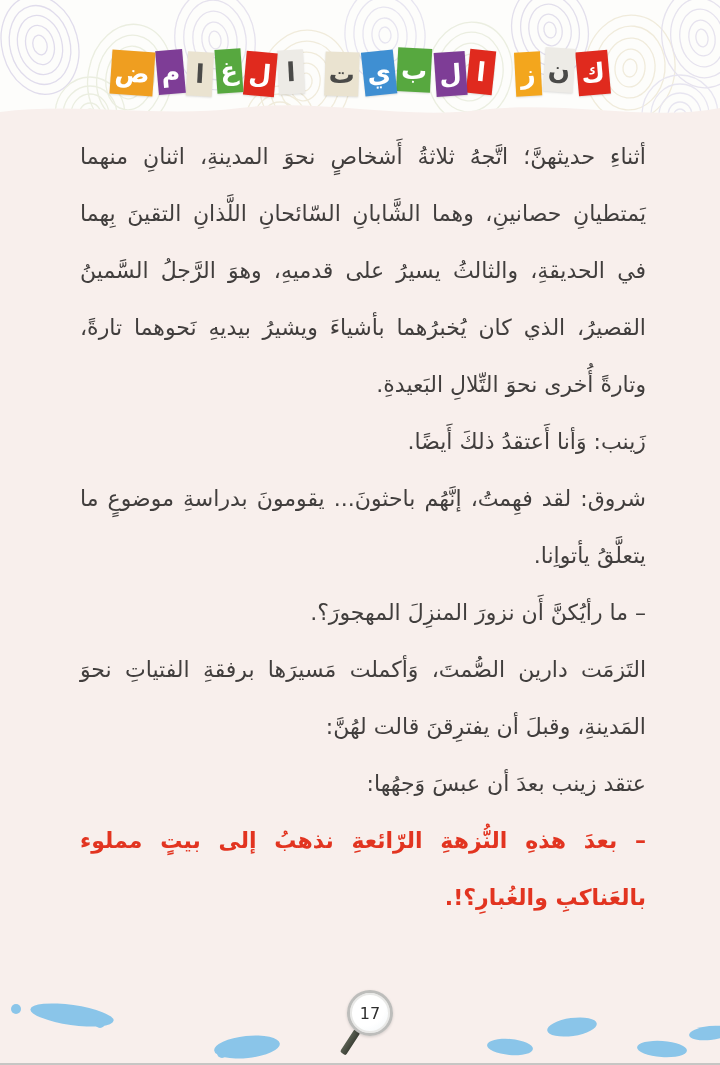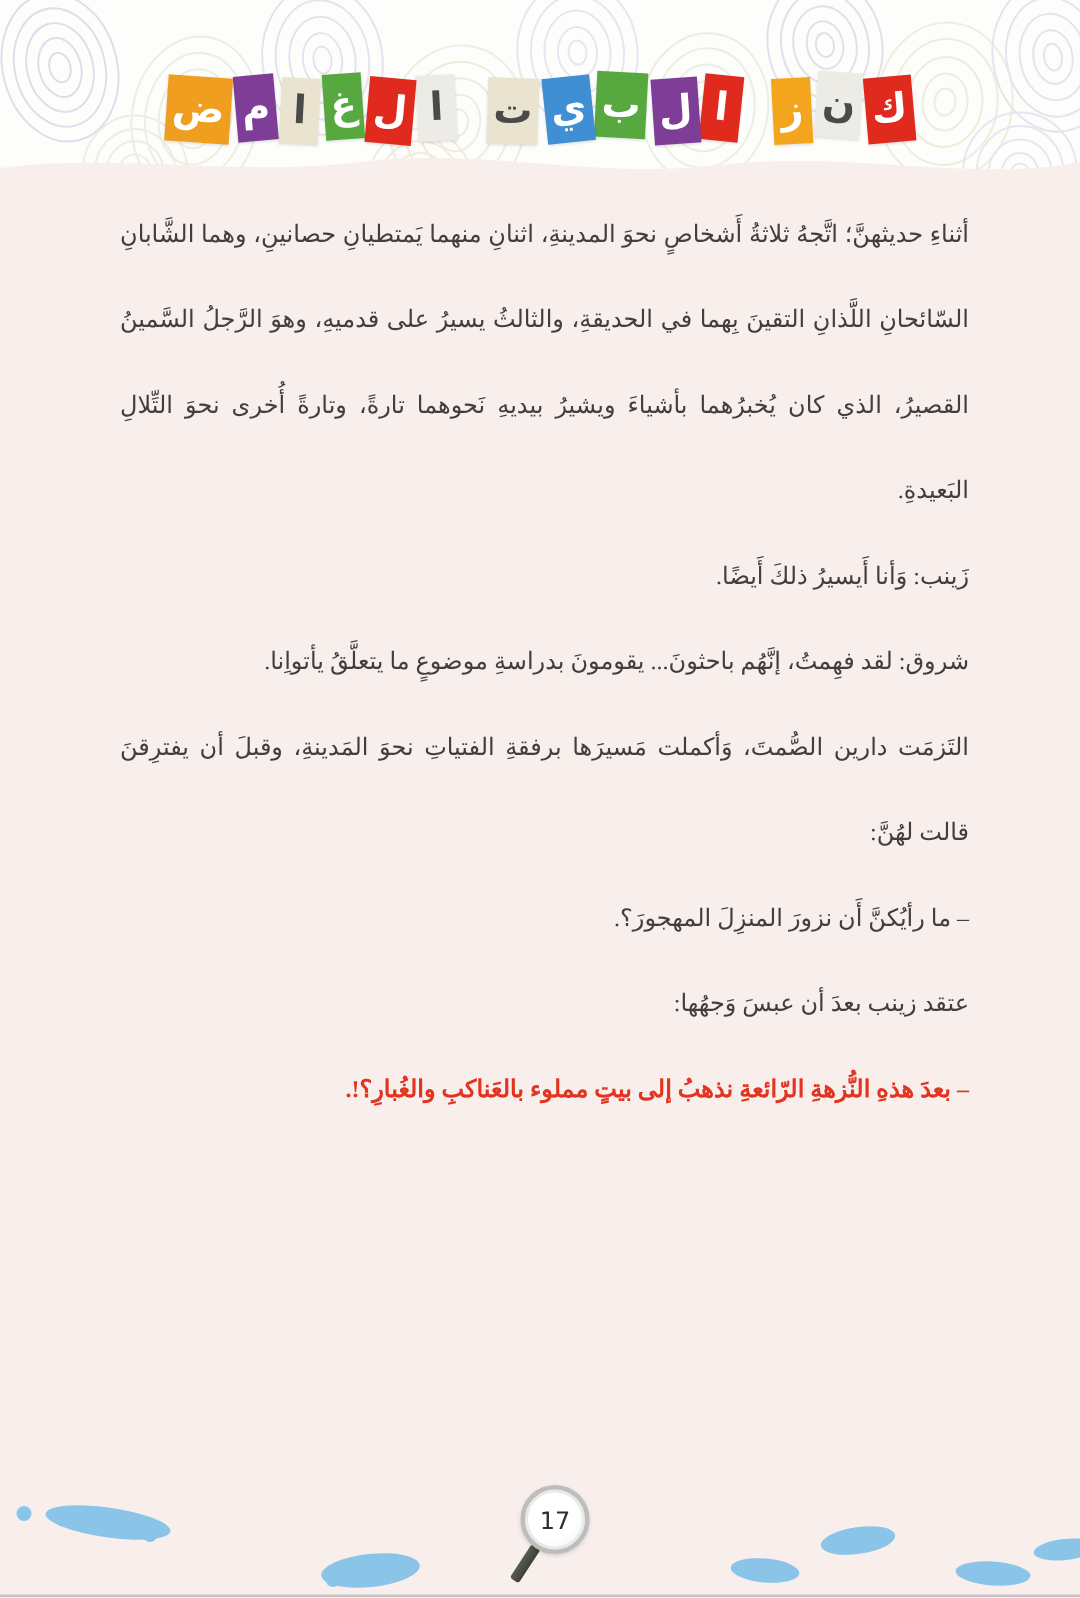--- a/index.html
+++ b/index.html
@@ -49,26 +49,25 @@
   .block:nth-child(12){transform:rotate(3deg) translateY(2px);}
   .block:nth-child(13){transform:rotate(-5deg);}
   .block:nth-child(14){transform:rotate(4deg) translateY(1px);}
   
   .story{
     position:absolute;top:128px;right:0;left:0;
     padding:0 74px 0 80px;
     direction:rtl;
     text-align:justify;
     text-align-last:right;
-    font-size:16px;
+    font-size:22px;
     line-height:57px;
     color:#413e3d;
     max-height:868px;
     overflow:hidden;
-    font-family:Liberation Serif, serif;
   }
   .story p{margin:0;}
   .story p.red{color:#e23420;font-weight:bold;}
   
   .magnifier{position:absolute;left:337px;top:990px;width:62px;height:74px;z-index:6;}
   .lens{
     position:absolute;left:10px;top:0;width:46px;height:46px;
     border-radius:50%;
     border:3px solid #bdbdbb;
     background:radial-gradient(circle at 35% 30%, #ffffff 55%, #eef3f6 100%);
@@ -200,24 +199,24 @@
     <span class="block bk-white">ا</span>
     <span class="block bk-red">ل</span>
     <span class="block bk-green">غ</span>
     <span class="block bk-cream">ا</span>
     <span class="block bk-purple">م</span>
     <span class="block bk-orange">ض</span>
   </div>
 
   <div class="story">
     <p>أثناءِ حديثهنَّ؛ اتَّجهُ ثلاثةُ أَشخاصٍ نحوَ المدينةِ، اثنانِ منهما يَمتطيانِ حصانينِ، وهما الشَّابانِ السّائحانِ اللَّذانِ التقينَ بِهما في الحديقةِ، والثالثُ يسيرُ على قدميهِ، وهوَ الرَّجلُ السَّمينُ القصيرُ، الذي كان يُخبرُهما بأشياءَ ويشيرُ بيديهِ نَحوهما تارةً، وتارةً أُخرى نحوَ التِّلالِ البَعيدةِ.</p>
-    <p>زَينب: وَأنا أَيسيرُ ذلكَ أَيضًا.</p>
+    <p>زَينب: وَأنا أَعتقدُ ذلكَ أَيضًا.</p>
     <p>شروق: لقد فهِمتُ، إنَّهُم باحثونَ... يقومونَ بدراسةِ موضوعٍ ما يتعلَّقُ يأتواِنا.</p>
+    <p>– ما رأيُكنَّ أَن نزورَ المنزِلَ المهجورَ؟.</p>
     <p>التَزمَت دارين الصُّمتَ، وَأكملت مَسيرَها برفقةِ الفتياتِ نحوَ المَدينةِ، وقبلَ أن يفترِقنَ قالت لهُنَّ:</p>
-    <p>– ما رأيُكنَّ أَن نزورَ المنزِلَ المهجورَ؟.</p>
     <p>عتقد زينب بعدَ أن عبسَ وَجهُها:</p>
     <p class="red">– بعدَ هذهِ النُّزهةِ الرّائعةِ نذهبُ إلى بيتٍ مملوء بالعَناكبِ والغُبارِ؟!.</p>
   </div>
 
   <svg class="blobs-svg" width="720" height="80" viewBox="0 0 720 80">
     <g fill="#8ac5e9">
       <circle cx="16" cy="24" r="5"></circle>
       <g transform="translate(72,30) rotate(8)">
           <ellipse rx="42" ry="10"></ellipse>
         </g>

